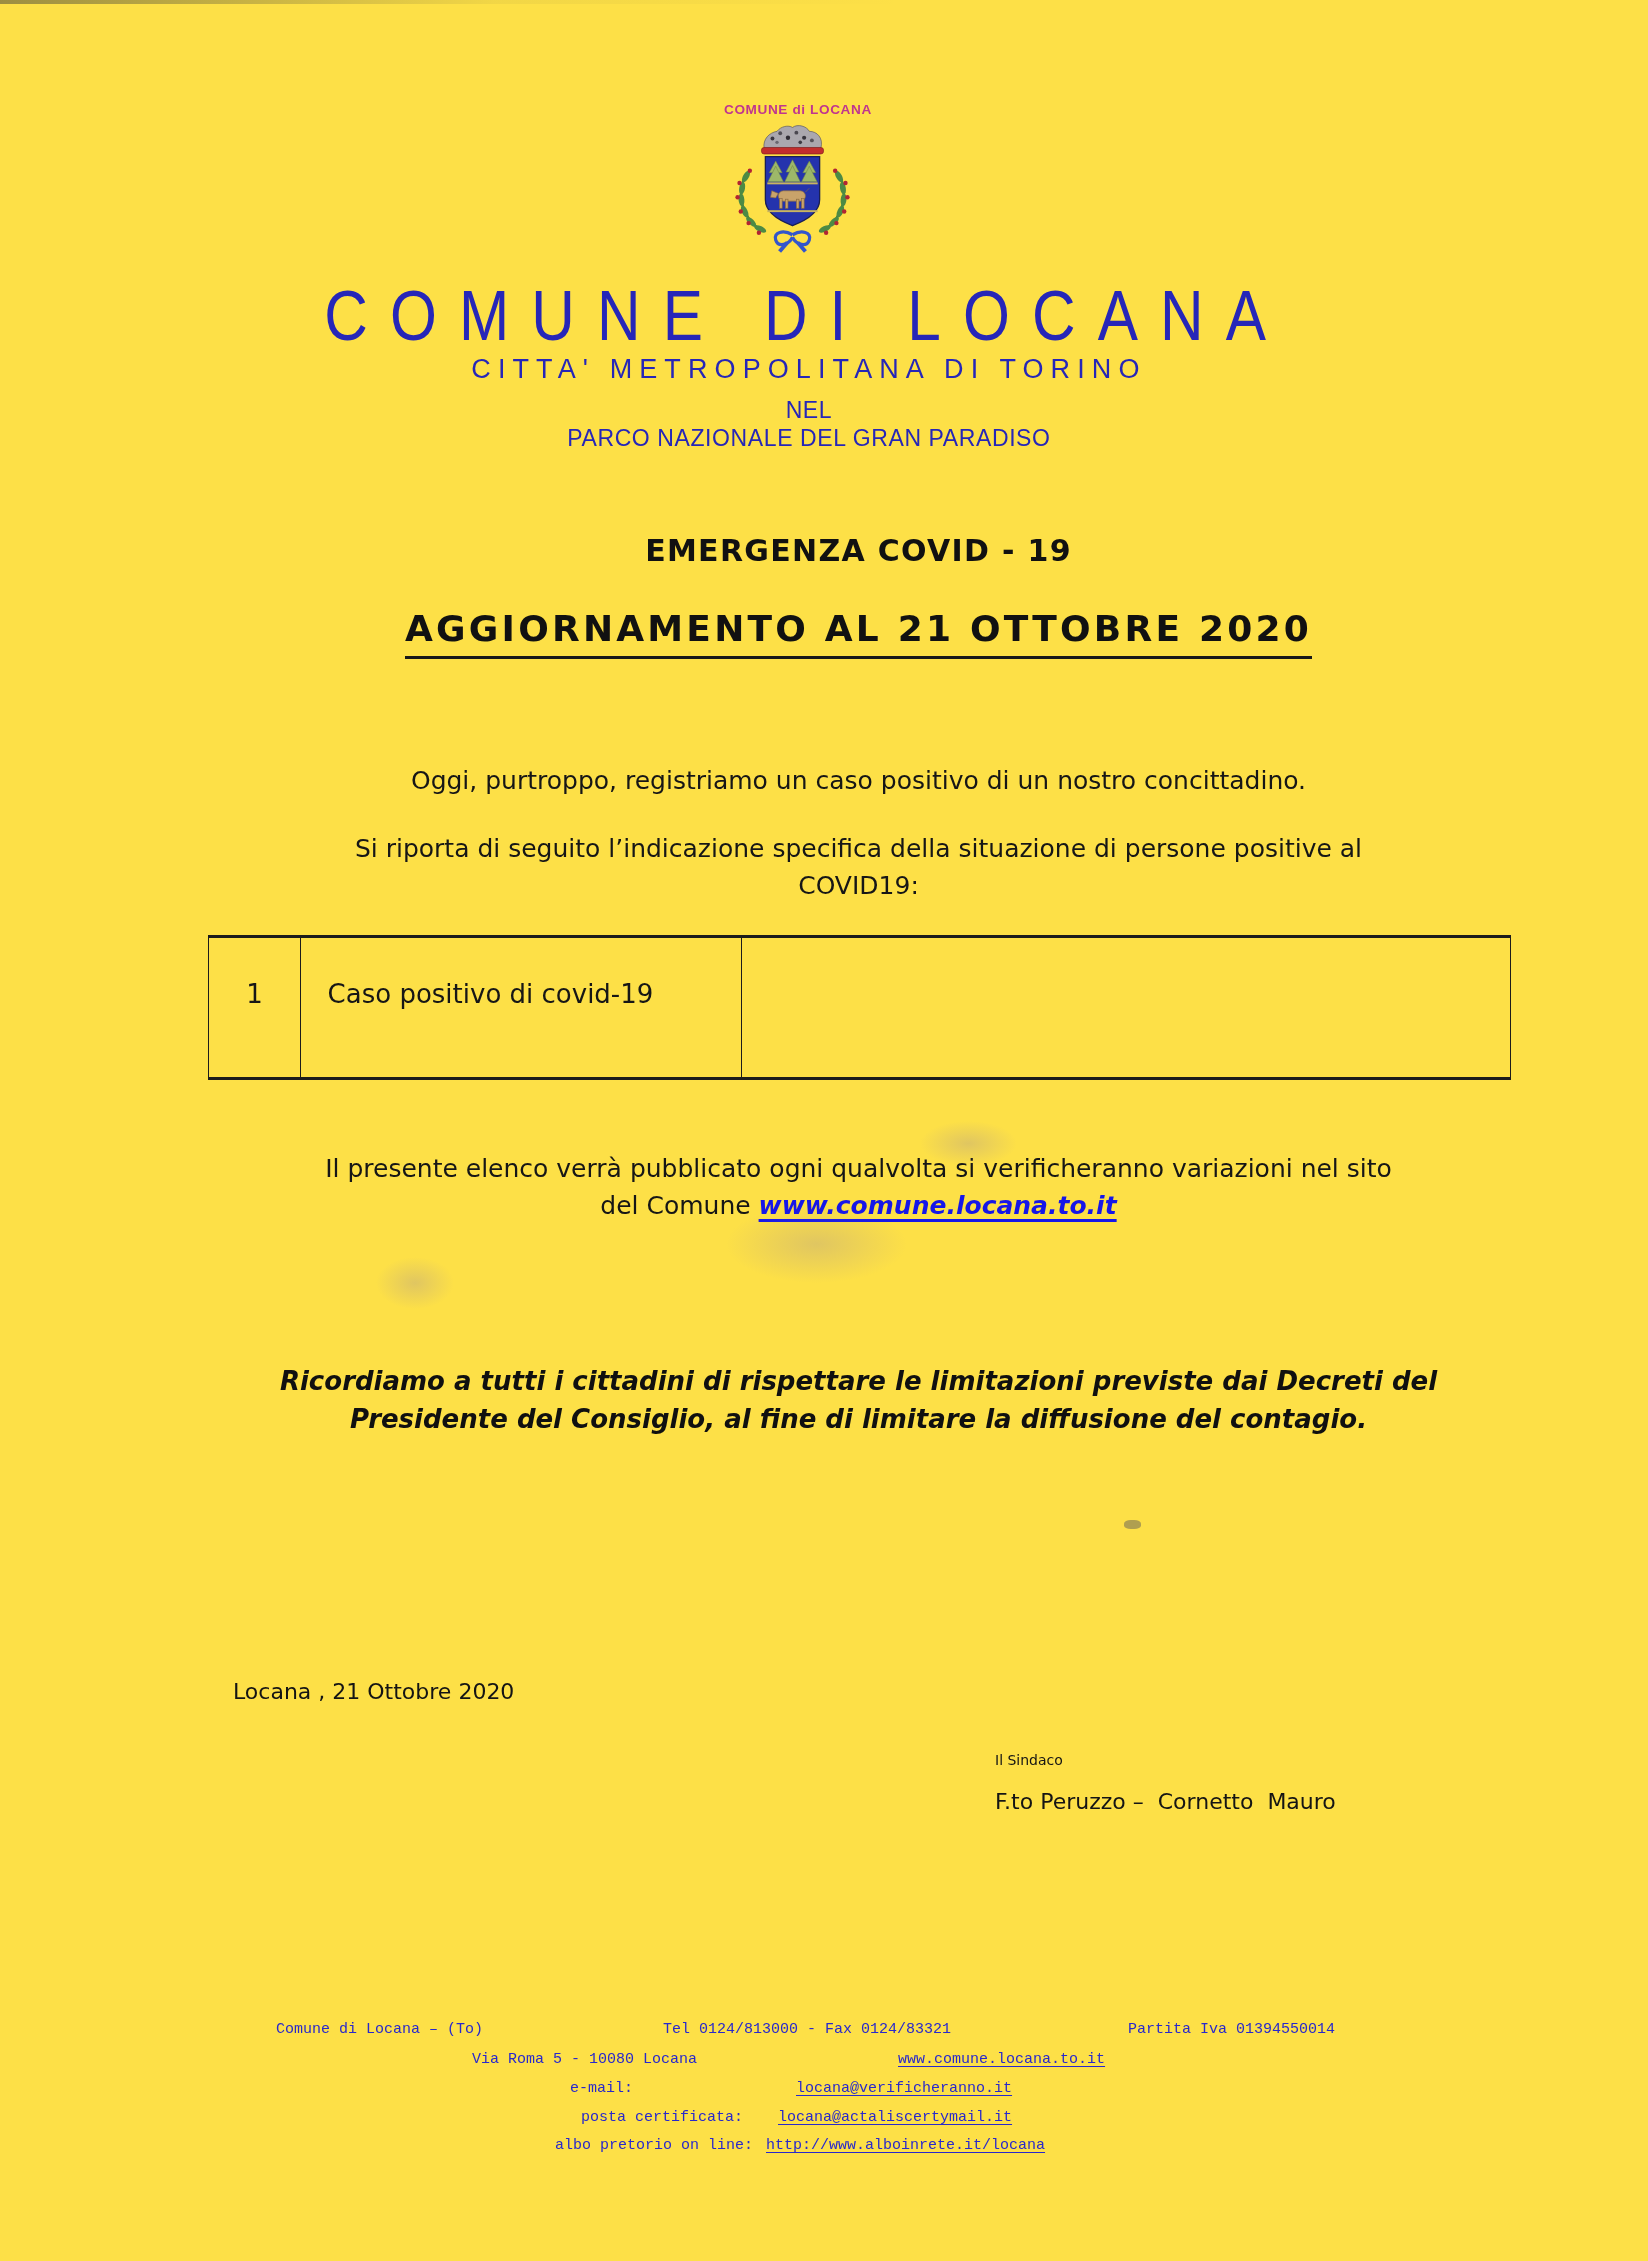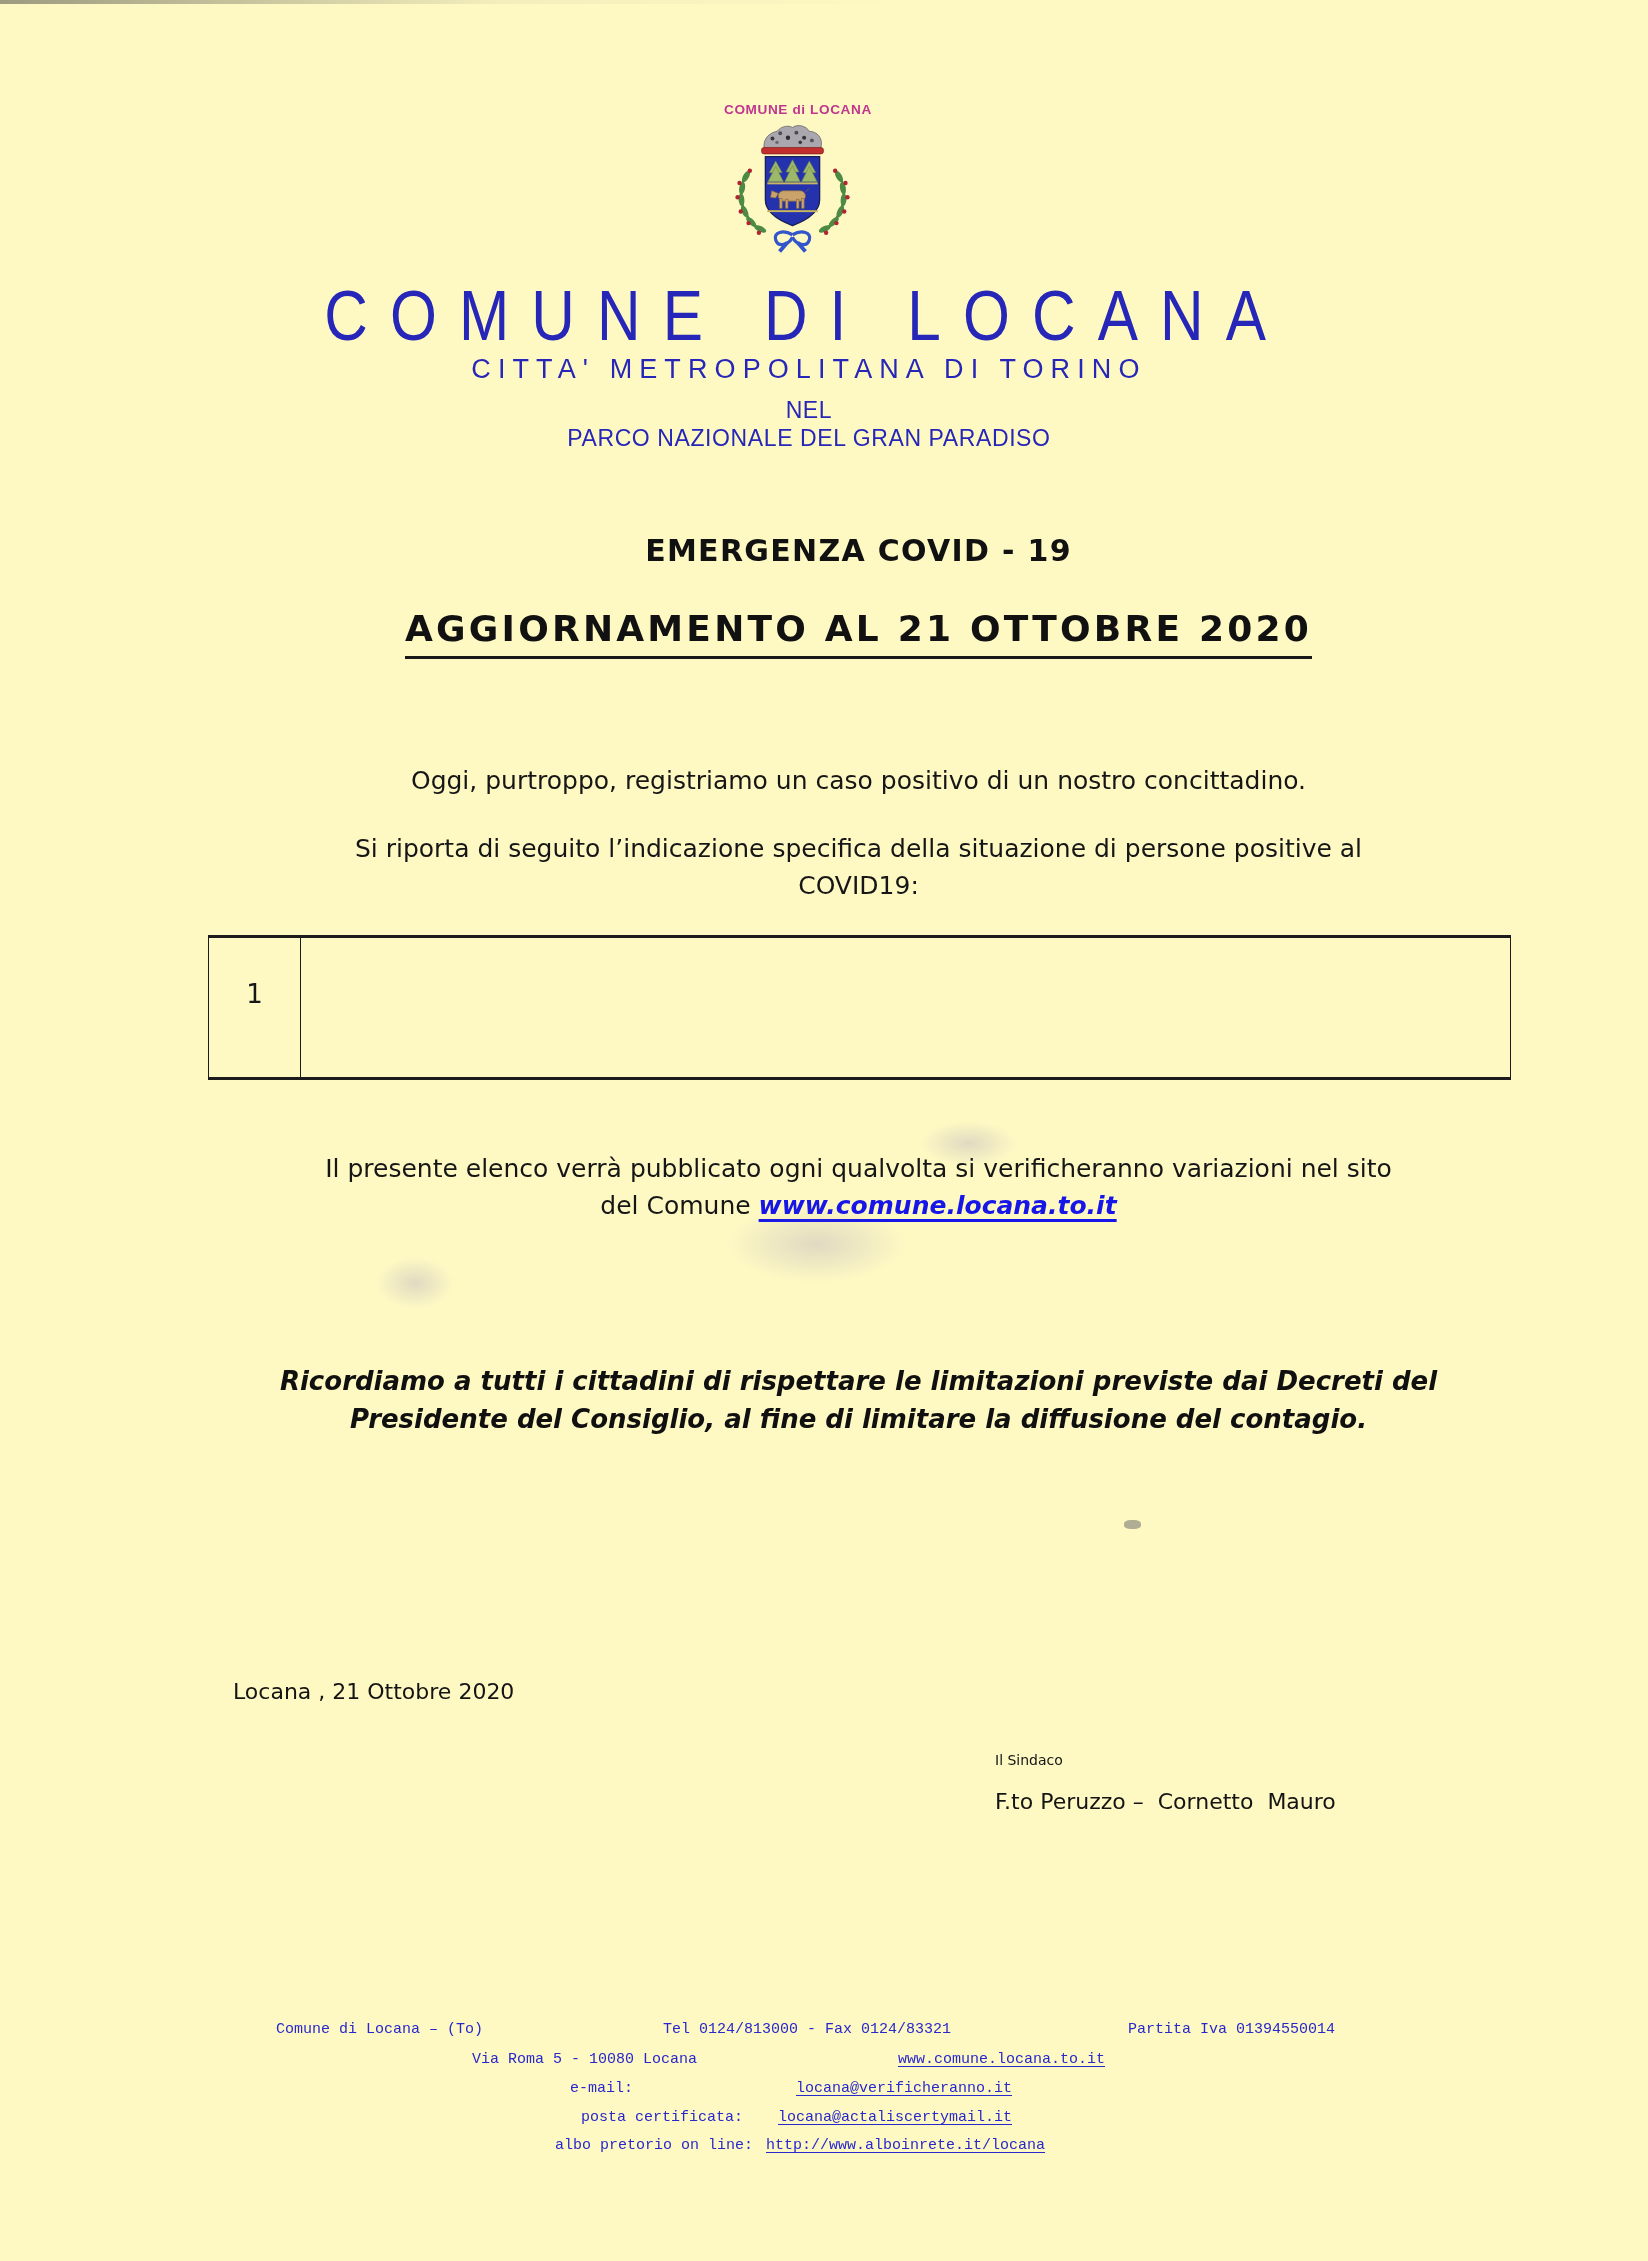--- a/index.html
+++ b/index.html
@@ -1,20 +1,20 @@
 <!DOCTYPE html>
 <html style="font-size:10.4px"><head>
 <meta charset="utf-8">
 <style>
   html,body{margin:0;padding:0;background:#e8e8e6;}
   .page{
     position:relative;
     width:1649px;
     height:2261px;
-    background:#fef9c3;
+    background:#fde047;
     overflow:hidden;
     font-family:"DejaVu Sans", sans-serif;
     color:#151515;
   }
   .abs{position:absolute;}
   .center-content{left:34px;width:1649px;text-align:center;}   
   .center-header{left:-15.6px;width:1649px;text-align:center;}   
   .nowrap{white-space:nowrap;}
 
   
@@ -238,20 +238,21 @@
 
   <div class="abs center-content p-body p1 nowrap">Oggi, purtroppo, registriamo un caso positivo di un nostro concittadino.</div>
 
   <div class="abs center-content p-body p2">
     <div class="nowrap">Si riporta di seguito l’indicazione specifica della situazione di persone positive al</div>
     <div class="nowrap">COVID19:</div>
   </div>
 
   <div class="abs cases-table">
     <div class="cell cell-num">1</div>
+    <div class="cell cell-desc nowrap">Caso positivo di covid-19</div>
   </div>
 
   <div class="abs center-content p-body p3">
     <div class="nowrap">Il presente elenco verrà pubblicato ogni qualvolta si verificheranno variazioni nel sito</div>
     <div class="nowrap">
       <span>del Comune </span><a href="#" class="link-main">www.comune.locana.to.it</a>
     </div>
   </div>
 
   <div class="abs center-content p4">

